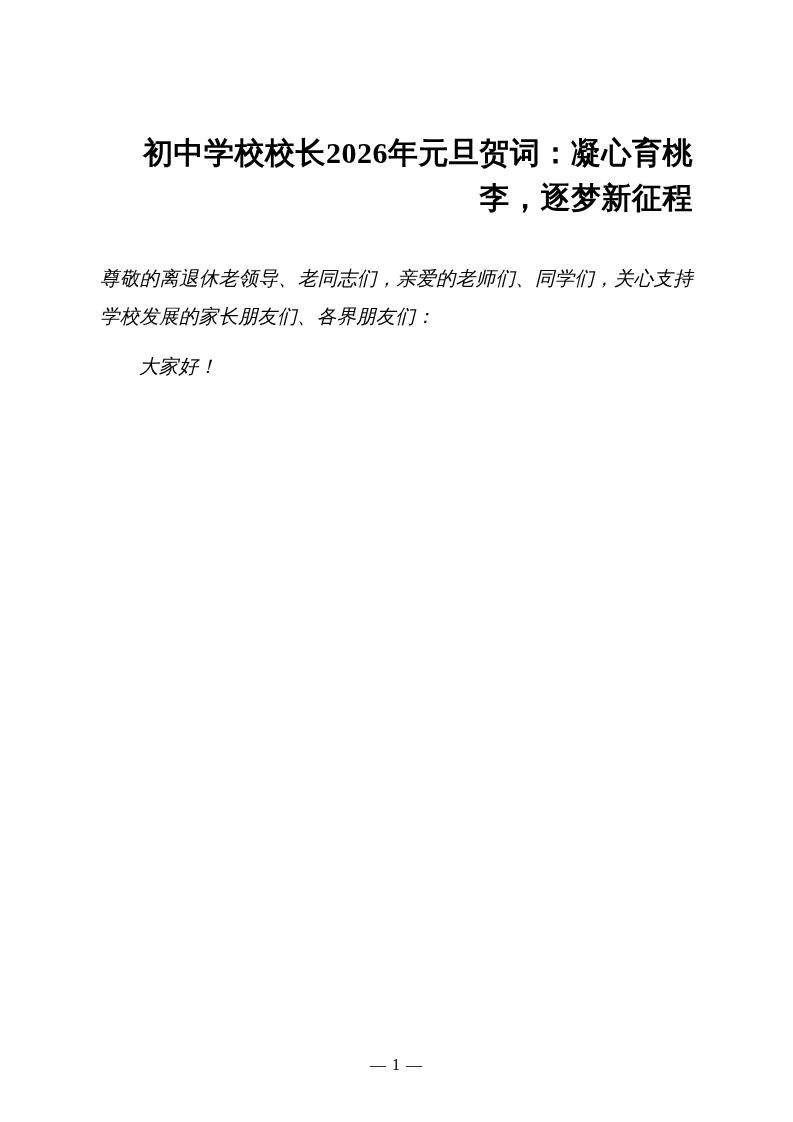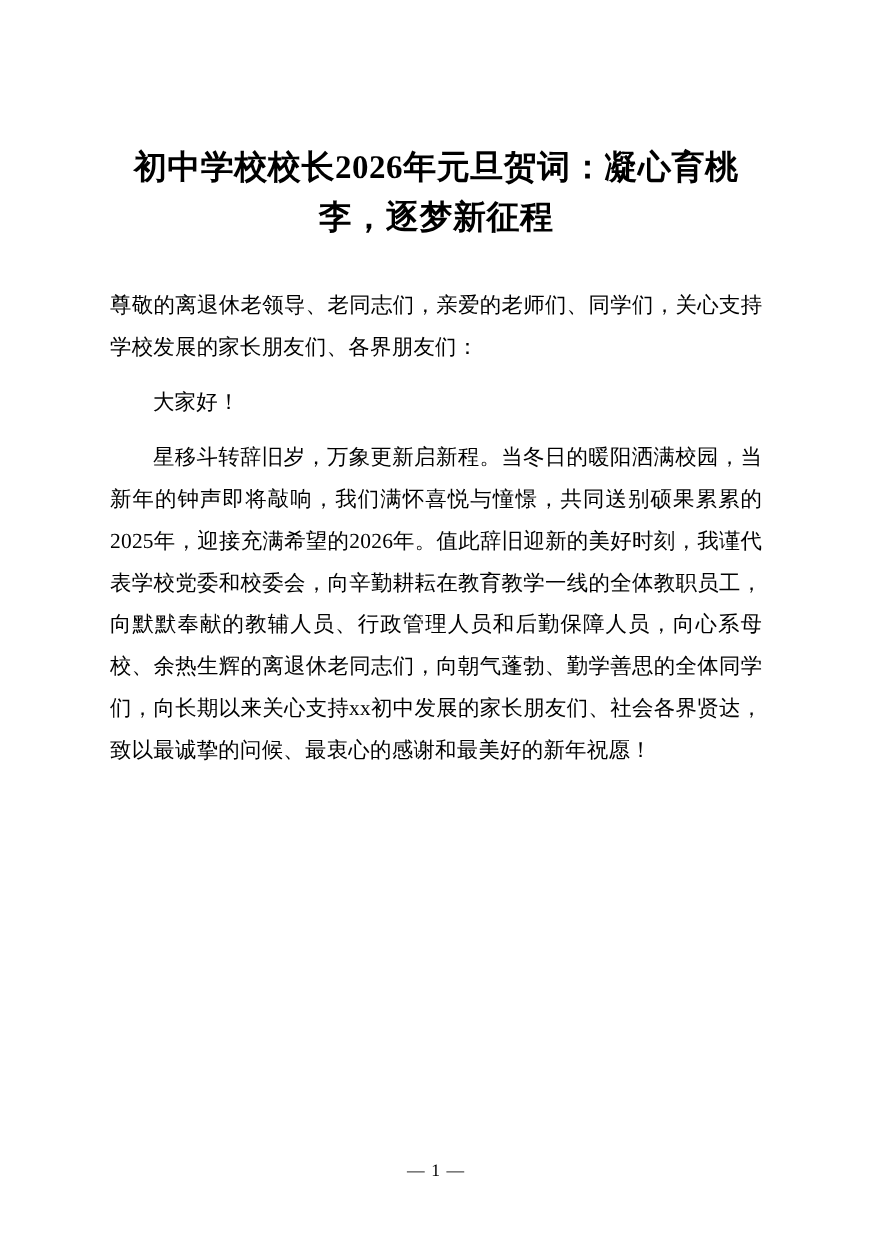--- a/index.html
+++ b/index.html
@@ -23,34 +23,35 @@
     height: 1122px;
     box-sizing: border-box;
     padding: 0 100px;
   }
   .doc-title {
     margin: 0;
     padding-top: 130px;
     font-size: 30px;
     font-weight: bold;
     line-height: 1.5;
-    text-align: center;
+    text-align: right;
     letter-spacing: 0.5px;
     font-family: "Liberation Serif", "DejaVu Serif", serif;
   }
   .body-block {
     margin-top: 40px;
   }
   p.para {
     margin: 12px 0 1px 0;
     font-size: 19.5px;
     line-height: 1.95;
     text-align: justify;
     text-justify: inter-ideograph;
     letter-spacing: 0.2px;
+    font-style: italic;
   }
   p.indent {
     text-indent: 2em;
   }
   .footer {
     position: absolute;
     left: 0;
     right: 0;
     bottom: 48px;
     text-align: center;
@@ -62,17 +63,16 @@
 </head>
 <body>
 
 <div class="page">
 
   <h1 class="doc-title">初中学校校长2026年元旦贺词：凝心育桃李，逐梦新征程</h1>
 
   <div class="body-block">
     <p class="para">尊敬的离退休老领导、老同志们，亲爱的老师们、同学们，关心支持学校发展的家长朋友们、各界朋友们：</p>
     <p class="para indent">大家好！</p>
-    <p class="para indent">星移斗转辞旧岁，万象更新启新程。当冬日的暖阳洒满校园，当新年的钟声即将敲响，我们满怀喜悦与憧憬，共同送别硕果累累的2025年，迎接充满希望的2026年。值此辞旧迎新的美好时刻，我谨代表学校党委和校委会，向辛勤耕耘在教育教学一线的全体教职员工，向默默奉献的教辅人员、行政管理人员和后勤保障人员，向心系母校、余热生辉的离退休老同志们，向朝气蓬勃、勤学善思的全体同学们，向长期以来关心支持xx初中发展的家长朋友们、社会各界贤达，致以最诚挚的问候、最衷心的感谢和最美好的新年祝愿！</p>
   </div>
 
   <div class="footer">— 1 —</div>
 </div>
 
 </body></html>

